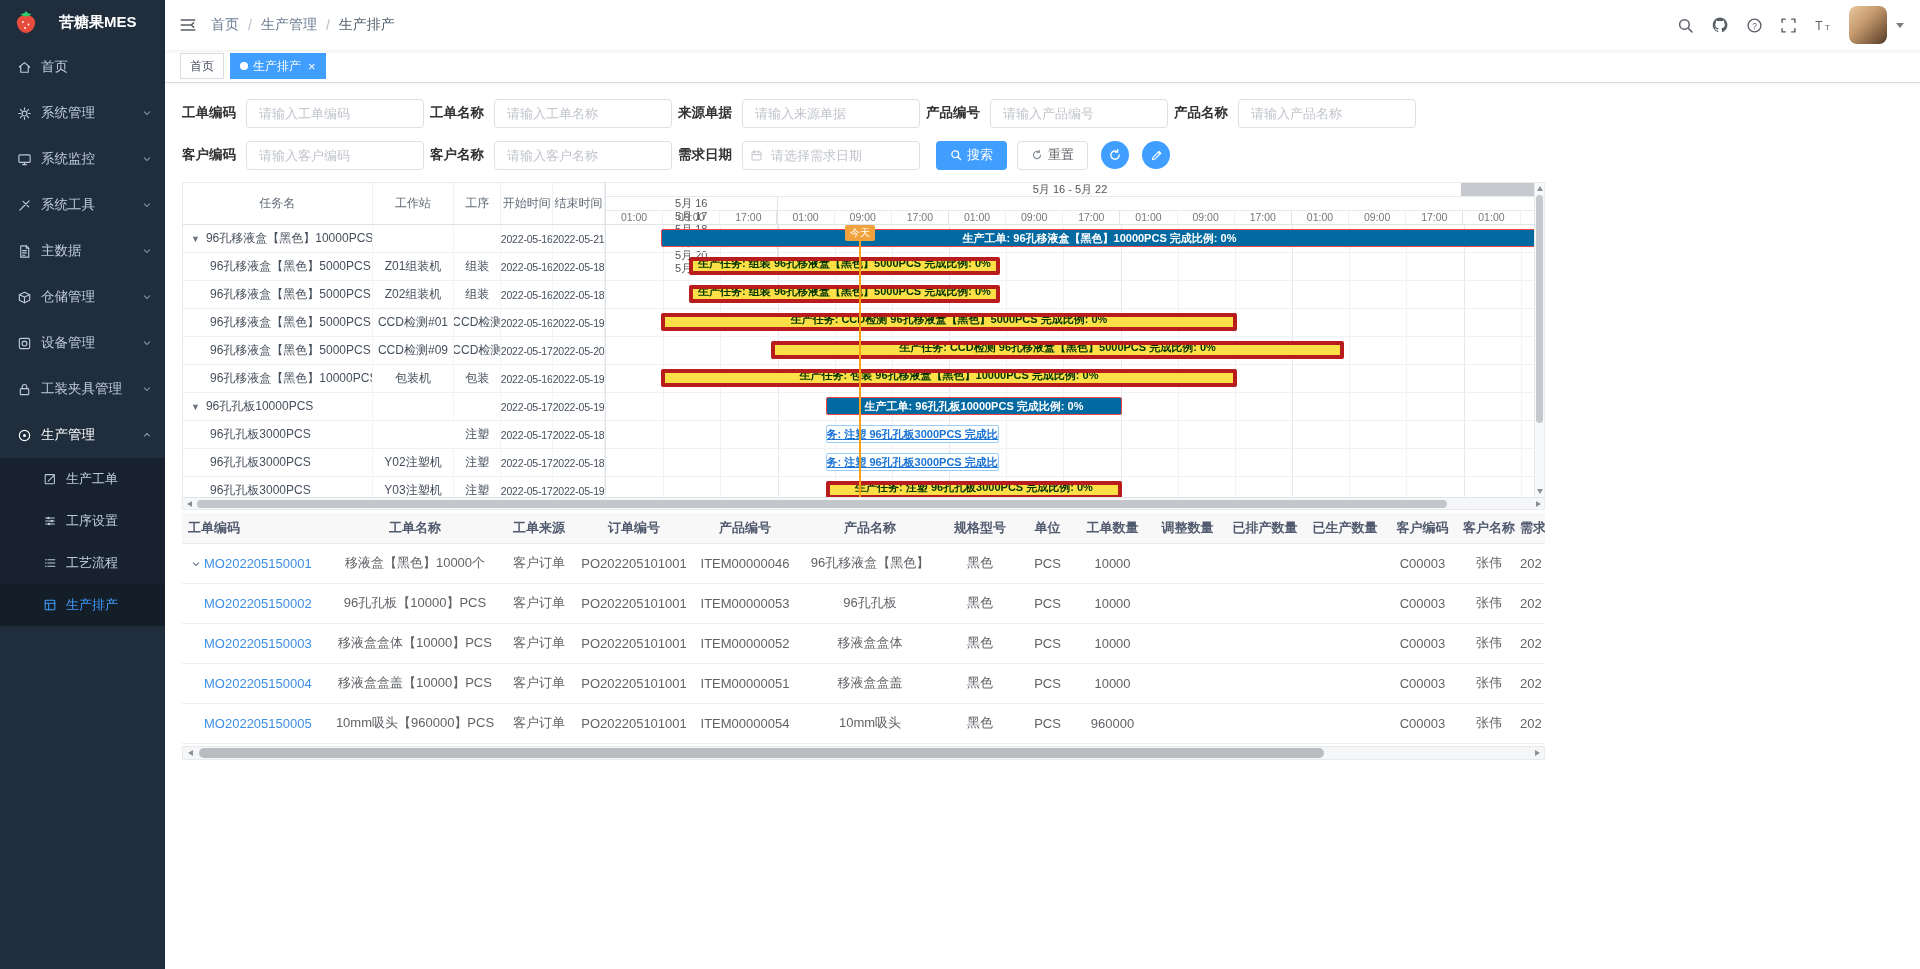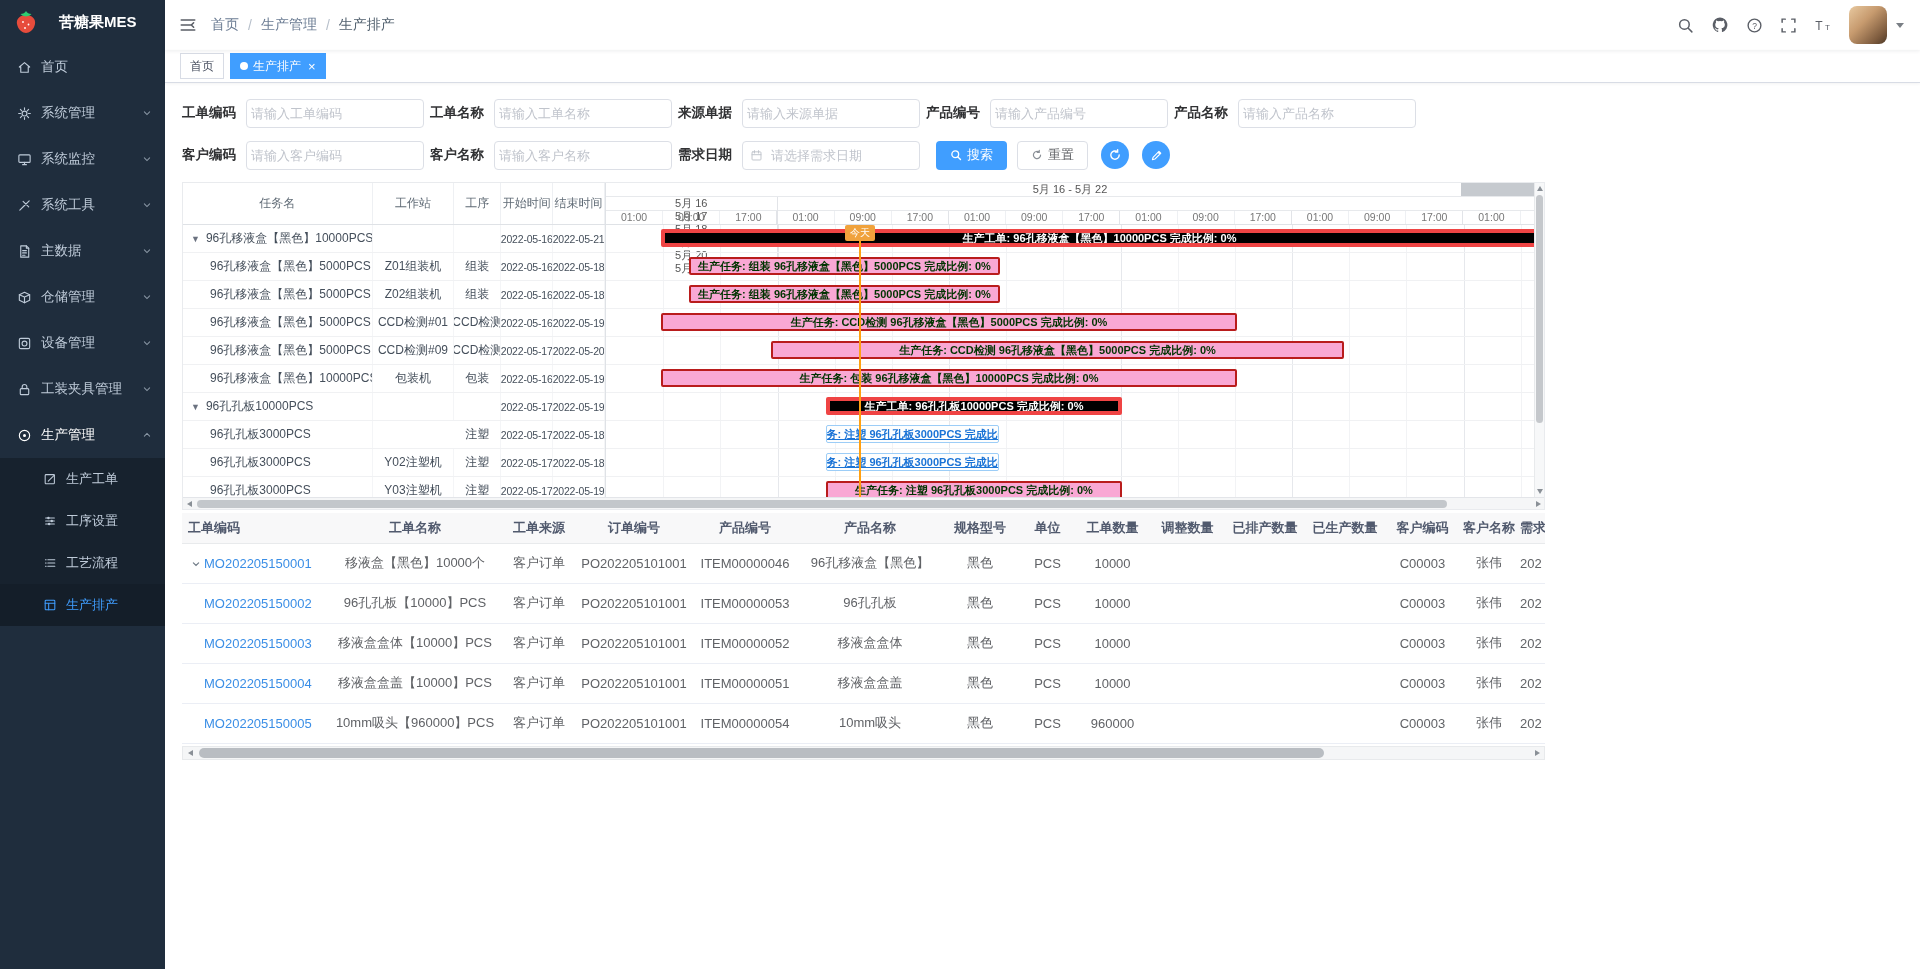--- a/index.html
+++ b/index.html
@@ -46,21 +46,21 @@
   .tclose { margin-left:2px; font-size:13px; line-height:1; }
 
   .content { flex:1; padding:15px 0 0 17px; min-width:0; }
 
   
   .filter-row { display:flex; align-items:center; margin-bottom:12px; height:30px; }
   .fields { display:flex; align-items:center; }
   .field { display:flex; align-items:center; margin-right:6px; }
   .field label { font-size:13.5px; font-weight:bold; color:#303133; margin-right:10px; white-space:nowrap; }
   .field input { width:178px; height:29px; border:1px solid #dcdfe6; border-radius:4px;
-    padding:0 4px; font-size:13px; color:#606266; outline:none; background:#fff; }
+    padding:0 12px; font-size:13px; color:#606266; outline:none; background:#fff; }
   .field input::placeholder { color:#c0c4cc; }
   .inp-wrap { position:relative; display:inline-flex; }
   .inp-wrap .icn { position:absolute; left:8px; top:8px; color:#c0c4cc; }
   .inp-wrap input { padding-left:28px; }
   .btn { height:29px; border-radius:4px; font-size:13px; padding:0 13px; display:inline-flex;
     align-items:center; gap:5px; cursor:pointer; border:1px solid transparent; margin-left:10px; }
   .btn-primary { background:#409eff; color:#fff; }
   .btn-plain { background:#fff; border-color:#dcdfe6; color:#606266; }
   .btn-circle { width:28px; height:28px; border-radius:50%; background:#409eff; color:#fff;
     display:inline-flex; align-items:center; justify-content:center; margin-left:13px; cursor:pointer; }
@@ -91,22 +91,22 @@
   .g-hour { width:57.1667px; flex-shrink:0; text-align:center; font-size:10.5px; color:#777;
     line-height:13px; border-right:1px solid #eef0f3; }
   .g-hour.end { border-right:1px solid #e2e4e8; }
   .g-body { position:relative; height:272px; overflow:hidden; }
   .vline { position:absolute; top:0; bottom:0; width:1px; background:#f2f3f5; }
   .vline.day { background:#e6e8ec; }
   .g-trow { height:28px; border-bottom:1px solid #f0f1f3; position:relative; }
   .bar { position:absolute; top:4px; height:18px; border-radius:2px; font-size:11px; font-weight:bold;
     display:flex; align-items:center; justify-content:center; overflow:hidden; white-space:nowrap;
     z-index:2; padding:0 3px; cursor:pointer; }
-  .bar.project { background:#000000; border:4px solid #ef4444; color:#fff; }
-  .bar.task { background:#f9a8d4; border:2px solid #b91c1c; color:#003300; }
+  .bar.project { background:#0369a1; border:1px solid #ef4444; color:#fff; }
+  .bar.task { background:#fde047; border:4px solid #b91c1c; color:#003300;align-items:flex-end; }
   .bar.link { background:#fdfefe; border:1px solid #9ccdf7; color:#1a73d6; text-decoration:underline; }
   .today-line { position:absolute; top:0; bottom:0; width:2px; background:#ffa012; z-index:3; }
   .today-label { position:absolute; top:0; background:#f0a23c; color:#fff; font-size:10px;
     padding:1px 5px; border-radius:2px; z-index:4; }
   .g-vscroll { width:10px; flex-shrink:0; background:#f7f8f9; border-left:1px solid #e8eaec; position:relative; }
   .g-vthumb { position:absolute; left:1px; top:12px; width:7px; height:228px; background:#c5c8cc; border-radius:4px; }
   .sb-arrow { position:absolute; left:0; width:10px; height:11px; display:flex; align-items:center; justify-content:center; }
   .tri-up { width:0;height:0;border-left:3.5px solid transparent;border-right:3.5px solid transparent;border-bottom:5px solid #8a9097; }
   .tri-dn { width:0;height:0;border-left:3.5px solid transparent;border-right:3.5px solid transparent;border-top:5px solid #8a9097; }
   .tri-lf { width:0;height:0;border-top:3.5px solid transparent;border-bottom:3.5px solid transparent;border-right:5px solid #8a9097; }

